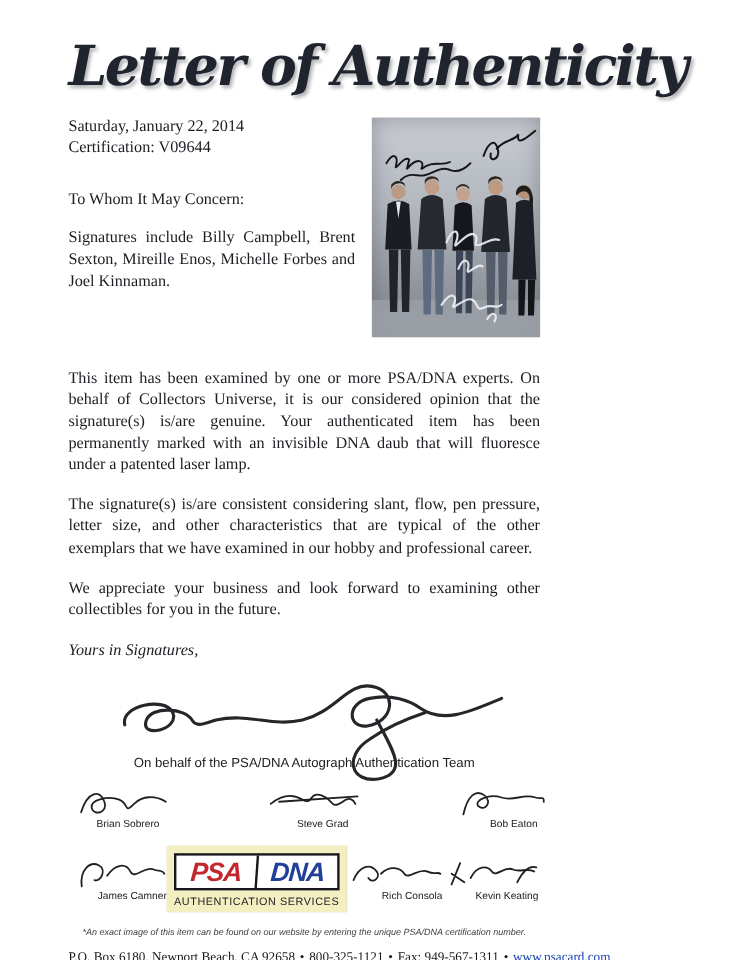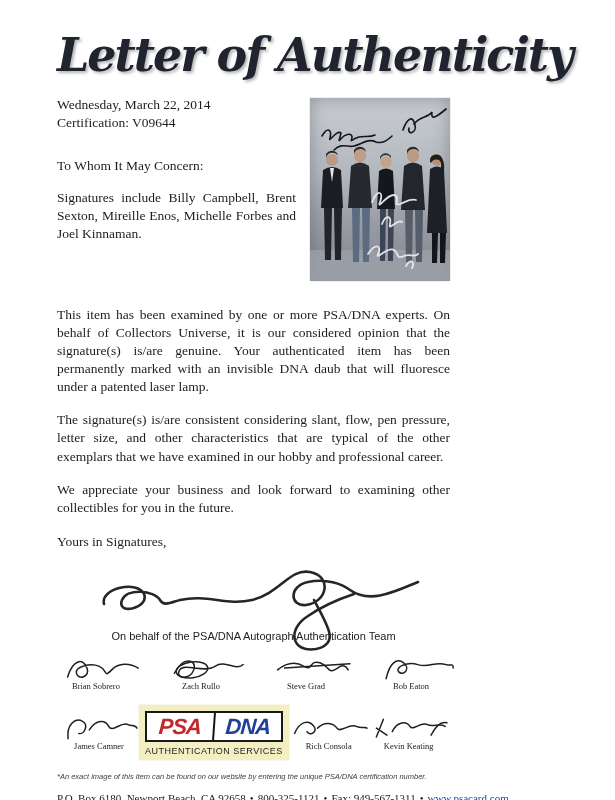--- a/index.html
+++ b/index.html
@@ -40,21 +40,21 @@
   .photo svg{display:block;}
   
   .dateline{font-size:13.5px;line-height:1.32;}
   .salutation{margin-top:26px;font-size:13.5px;}
   .para{
     font-size:13.5px;
     line-height:1.34;
     text-align:justify;
     margin:15px 0 0 0;
   }
-  .closing{margin-top:17px;font-size:13.5px;}
+  .closing{margin-top:17px;font-size:13.5px;font-style:italic;}
   
   .sig-block{margin-top:2px;text-align:center;}
   .sig-block svg{display:block;margin:0 auto;}
   .team-line{
     font-family:Liberation Sans, sans-serif;
     font-size:11px;
     color:#222;
     text-align:center;
     margin-top:-22px;
   }
@@ -65,24 +65,25 @@
     align-items:flex-end;
     margin-top:12px;
     padding:0 2px;
   }
   .signer{
     text-align:center;
     width:19%;
   }
   .signer svg{display:block;margin:0 auto -3px auto;}
   .signer-name{
-    font-family:Liberation Serif, serif;
+    font-family:Liberation Sans, sans-serif;
     font-size:8.5px;
     color:#1a1a1a;
     white-space:nowrap;
+    text-align:right;
   }
   .row2{margin-top:14px;align-items:center;}
   .row2 .signer{width:110px;}
   
   .psa-logo{
     width:146px;
     background:#f4efc0;
     padding:6px 6px 4px 6px;
     text-align:center;
     box-shadow:0 0 1px #c9c49a;
@@ -113,20 +114,21 @@
     color:#1c1c24;
     margin-top:4px;
     white-space:nowrap;
   }
   
   .footnote{
     font-family:"Liberation Sans", sans-serif;
     font-style:italic;
     font-size:7.5px;
     color:#3c3c42;
+    text-align:center;
     margin-top:12px;
   }
   .footer{
     font-size:11px;
     color:#1a1a20;
     text-align:center;
     margin-top:11px;
     white-space:nowrap;
   }
   .footer .bullet{margin:0 4px;}
@@ -187,21 +189,21 @@
 
       <g fill="none" stroke="#eceef0" stroke-width="1.8" stroke-linecap="round" opacity="0.92">
         <path d="M62,104 c6,-14 12,-10 8,0 c-4,10 10,-12 16,-6 c4,4 -4,10 4,8 c6,-2 10,-6 16,-4"></path>
         <path d="M72,126 c4,-10 10,-8 8,0 c-2,8 8,-6 12,-2"></path>
         <path d="M58,156 c8,-12 14,-8 10,0 c-3,7 10,-8 16,-4 c5,3 2,10 10,6 c6,-3 10,2 14,-2"></path>
         <path d="M96,168 c5,-8 9,-4 6,2"></path>
       </g>
     </svg>
   </div>
 
-  <div class="dateline">Wednesday, March 22, 2014</div>
+  <div class="dateline">Saturday, January 22, 2014</div>
   <div class="dateline">Certification: V09644</div>
 
   <div class="salutation">To Whom It May Concern:</div>
 
   <p class="para">Signatures include Billy Campbell, Brent Sexton, Mireille Enos, Michelle Forbes and Joel Kinnaman.</p>
   <div class="clear"></div>
   <p class="para">This item has been examined by one or more PSA/DNA experts. On behalf of Collectors Universe, it is our considered opinion that the signature(s) is/are genuine. Your authenticated item has been permanently marked with an invisible DNA daub that will fluoresce under a patented laser lamp.</p>
   <p class="para">The signature(s) is/are consistent considering slant, flow, pen pressure, letter size, and other characteristics that are typical of the other exemplars that we have examined in our hobby and professional career.</p>
   <p class="para">We appreciate your business and look forward to examining other collectibles for you in the future.</p>
 
@@ -218,29 +220,20 @@
   <div class="team-line">On behalf of the PSA/DNA Autograph Authentication Team</div>
 
   <div class="signer-row">
     <div class="signer">
       <svg width="86" height="30" viewBox="0 0 90 34">
           <g fill="none" stroke="#202024" stroke-width="1.7" stroke-linecap="round">
             <path d="M6,26 C12,6 24,4 28,16 C32,26 18,30 16,22 C14,14 32,10 42,14 C52,18 46,28 56,18 C64,10 76,10 86,16"></path>
           </g>
         </svg>
       <div class="signer-name">Brian Sobrero</div>
-    </div>
-    <div class="signer">
-      <svg width="86" height="30" viewBox="0 0 90 34">
-          <g fill="none" stroke="#202024" stroke-width="1.7" stroke-linecap="round">
-            <path d="M8,22 C18,2 34,6 30,18 C26,30 8,28 14,18 C20,10 42,22 54,14 C66,6 78,20 86,12"></path>
-            <ellipse cx="28" cy="18" rx="18" ry="9" transform="rotate(-8 28 18)"></ellipse>
-          </g>
-        </svg>
-      <div class="signer-name">Zach Rullo</div>
     </div>
     <div class="signer">
       <svg width="86" height="30" viewBox="0 0 90 34">
           <g fill="none" stroke="#202024" stroke-width="1.7" stroke-linecap="round">
             <path d="M6,18 C16,10 26,8 36,14 C46,20 42,6 54,10 C66,14 62,24 74,16 C80,11 84,14 86,18"></path>
             <path d="M14,16 L88,11"></path>
           </g>
         </svg>
       <div class="signer-name">Steve Grad</div>
     </div>

